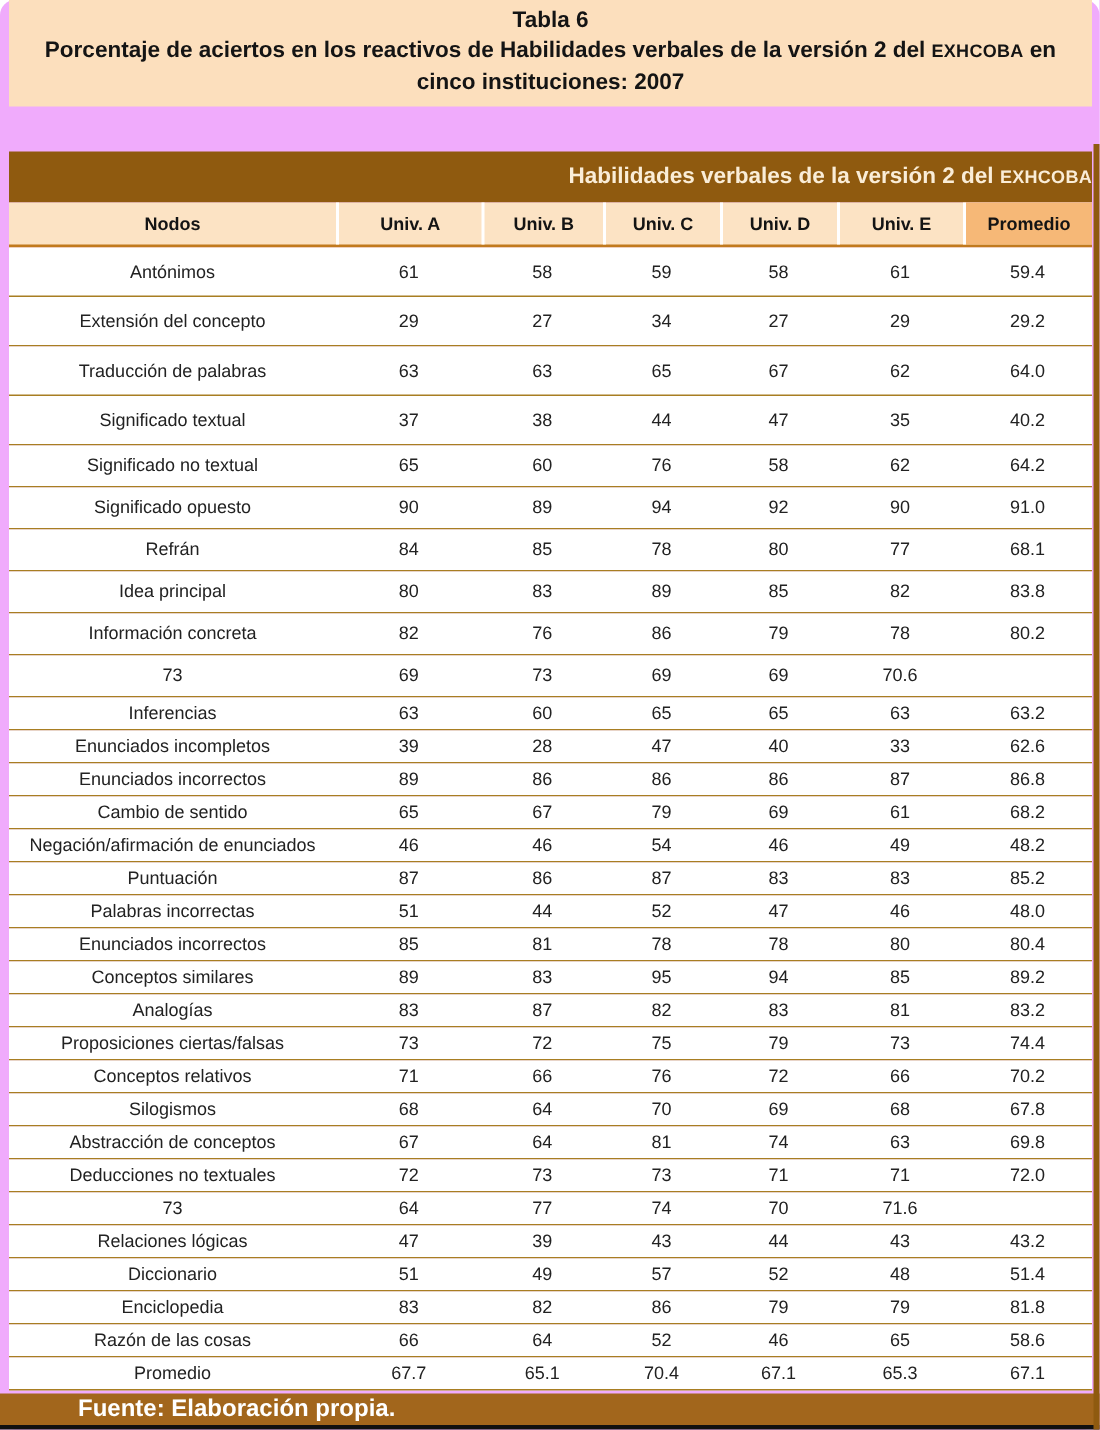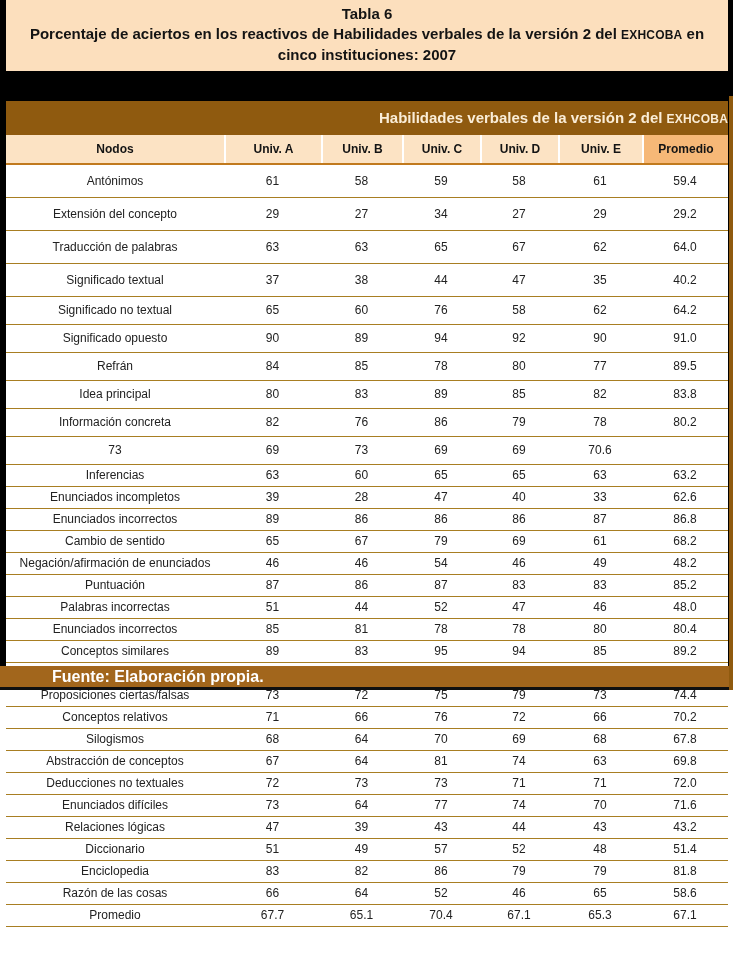--- a/index.html
+++ b/index.html
@@ -3,21 +3,21 @@
 <meta charset="utf-8">
 <style>
   html,body{margin:0;padding:0;}
   body{
     width:733px;height:953px;
     background:#ffffff;
     font-family:"Liberation Sans", sans-serif;
     color:#1c1c1c;
     overflow:hidden;
   }
-  .page{position:relative;width:733px;height:690px;background:#000000;}
+  .page{position:relative;width:733px;height:953px;background:#f0abfc;border-radius:10px;}
 
   
   .caption{
     margin:0 5px 0 6px;
     background:#FCDFBD;
     text-align:center;
     padding:4px 14px 6px 14px;
     font-weight:bold;
     font-size:15px;
     line-height:1.35;
@@ -170,21 +170,21 @@
           <div class="cell">90</div>
           <div class="cell">91.0</div>
         </div>
         <div class="grid data-row">
           <div class="cell">Refrán</div>
           <div class="cell">84</div>
           <div class="cell">85</div>
           <div class="cell">78</div>
           <div class="cell">80</div>
           <div class="cell">77</div>
-          <div class="cell">89.5</div>
+          <div class="cell">68.1</div>
         </div>
         <div class="grid data-row">
           <div class="cell">Idea principal</div>
           <div class="cell">80</div>
           <div class="cell">83</div>
           <div class="cell">89</div>
           <div class="cell">85</div>
           <div class="cell">82</div>
           <div class="cell">83.8</div>
         </div>
@@ -334,21 +334,20 @@
         <div class="grid data-row">
           <div class="cell">Deducciones no textuales</div>
           <div class="cell">72</div>
           <div class="cell">73</div>
           <div class="cell">73</div>
           <div class="cell">71</div>
           <div class="cell">71</div>
           <div class="cell">72.0</div>
         </div>
         <div class="grid data-row">
-          <div class="cell">Enunciados difíciles</div>
           <div class="cell">73</div>
           <div class="cell">64</div>
           <div class="cell">77</div>
           <div class="cell">74</div>
           <div class="cell">70</div>
           <div class="cell">71.6</div>
         </div>
         <div class="grid data-row">
           <div class="cell">Relaciones lógicas</div>
           <div class="cell">47</div>

